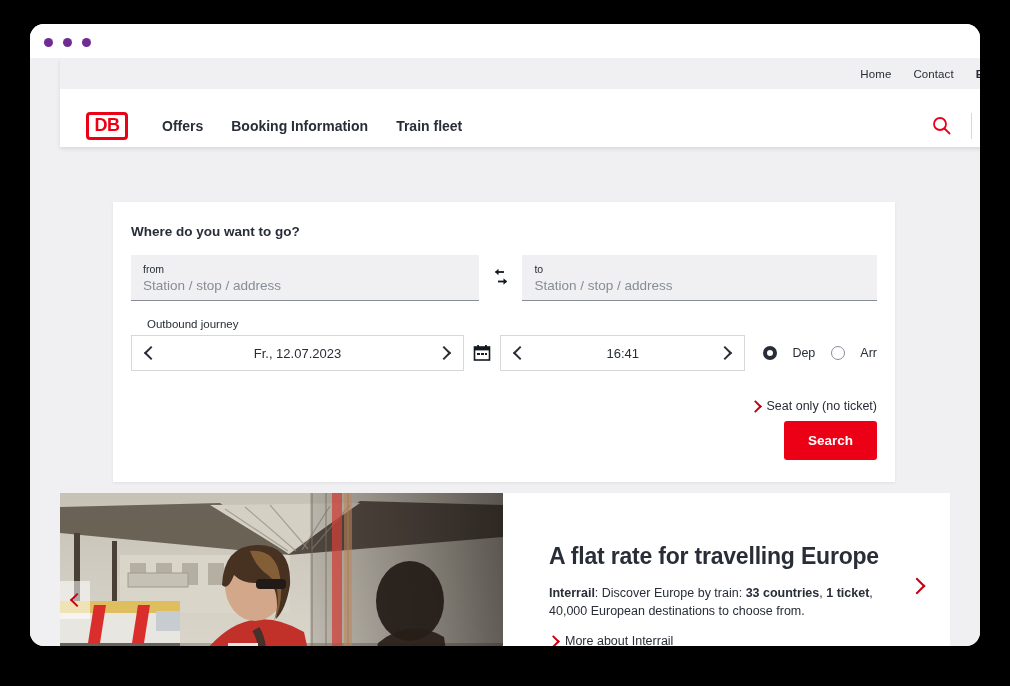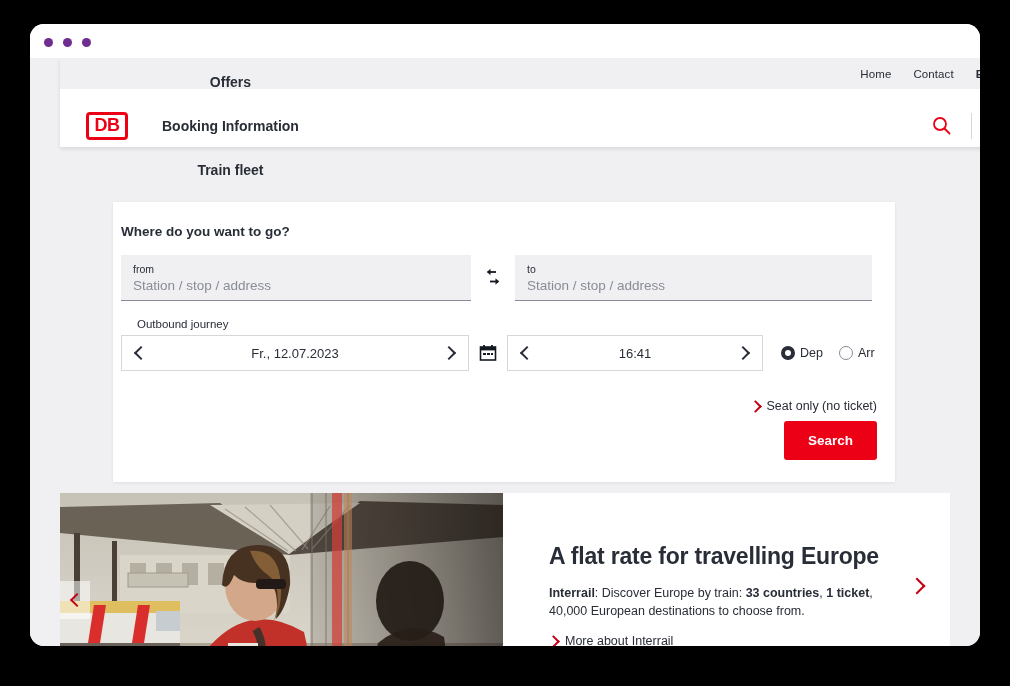--- a/index.html
+++ b/index.html
@@ -119,21 +119,20 @@
     font-weight: 700;
     letter-spacing: -0.5px;
     font-family: "Liberation Sans", sans-serif;
     flex: 0 0 auto;
   }
   .nav {
     display: flex;
     align-items: center;
     gap: 28px;
     margin-left: 34px;
-    flex-direction: column;
   }
   .nav-item {
     font-size: 14px;
     font-weight: 700;
     color: #282d37;
     cursor: pointer;
     white-space: nowrap;
   }
   .header-right {
     margin-left: auto;
@@ -154,21 +153,21 @@
     cursor: pointer;
   }
 
   
   .search-card {
     position: absolute;
     left: 83px;
     top: 144px;
     width: 782px;
     background: #ffffff;
-    padding: 22px 18px 22px 8px;
+    padding: 22px 18px 22px 18px;
     box-shadow: 0 1px 3px rgba(0,0,0,0.07);
     overflow: hidden;
   }
   .card-title {
     font-size: 13.5px;
     font-weight: 700;
     color: #282d37;
     margin: 0 0 16px 0;
   }
 
@@ -260,21 +259,21 @@
 
   .radios {
     display: flex;
     align-items: center;
     gap: 16px;
     margin-left: 18px;
   }
   .radio {
     display: flex;
     align-items: center;
-    gap: 5px;
+    gap: 15px;
     cursor: pointer;
     white-space: nowrap;
   }
   .ring {
     width: 14px;
     height: 14px;
     border-radius: 50%;
     border: 1.6px solid #878c96;
     background: #ffffff;
     flex: 0 0 auto;

